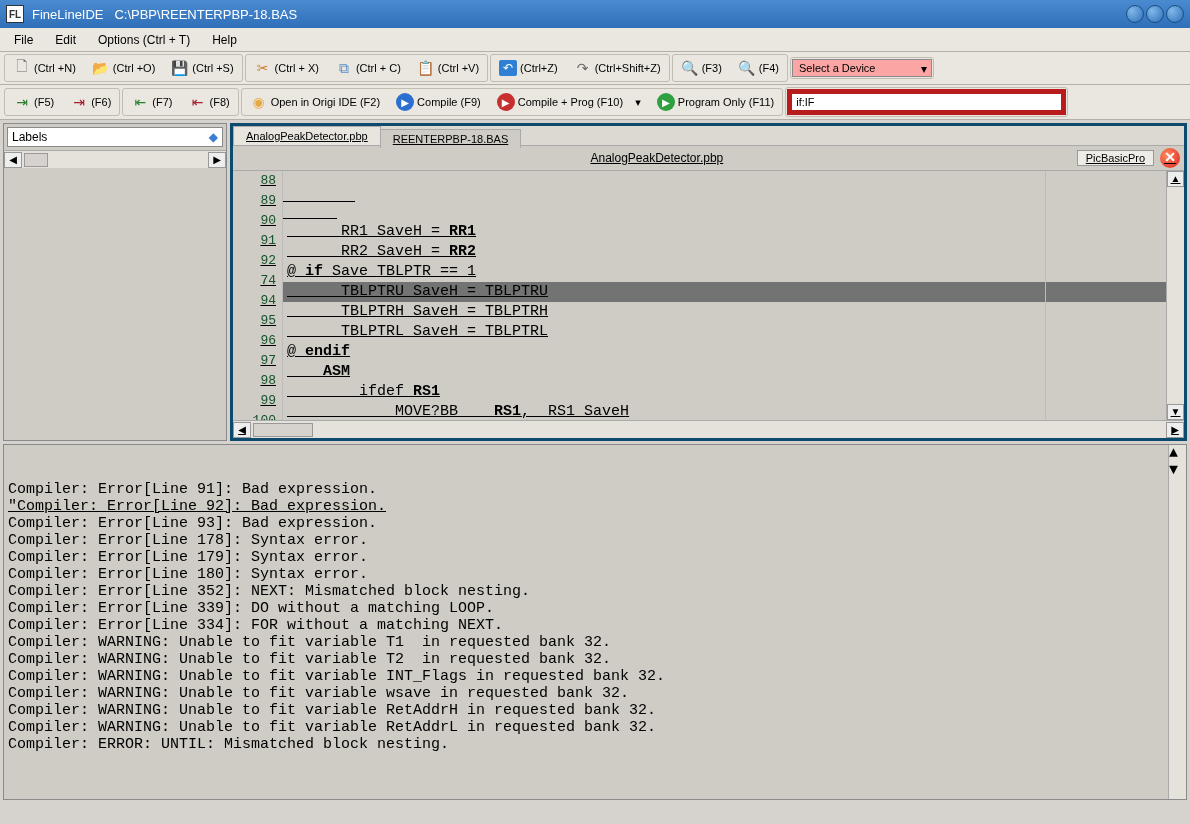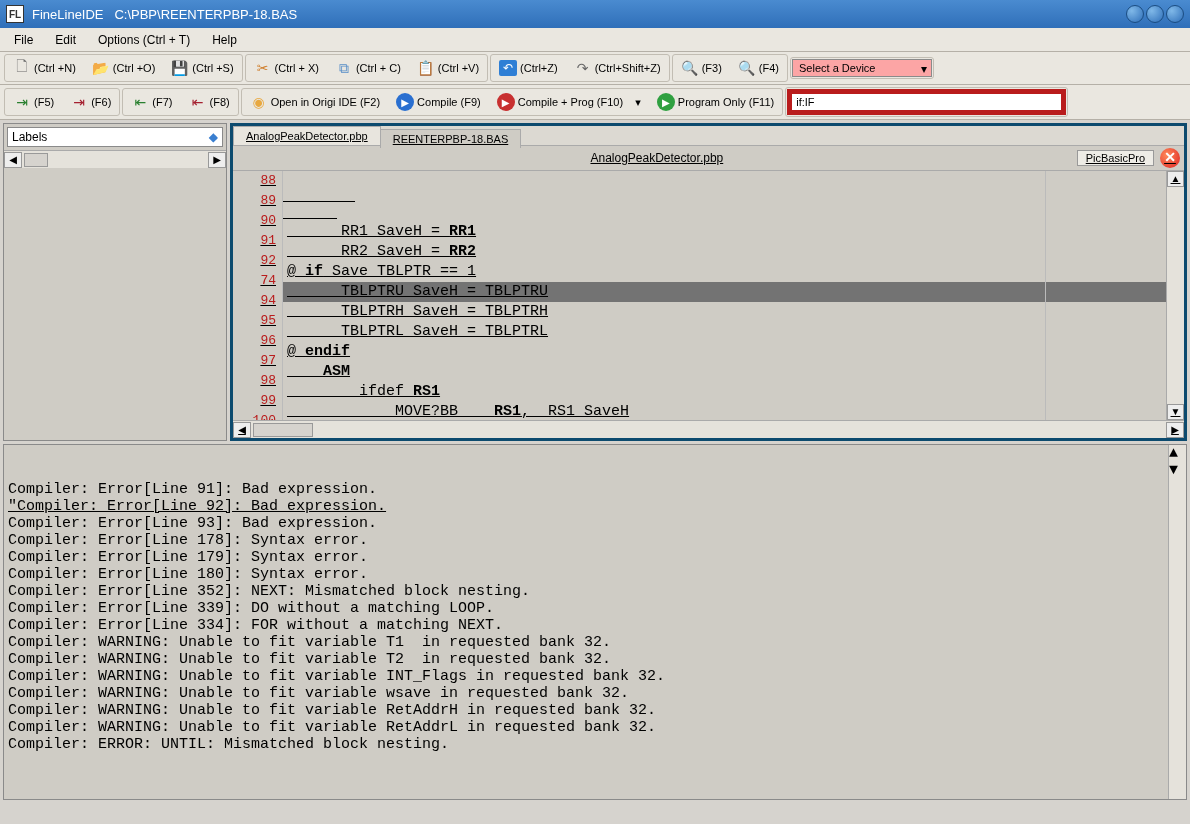--- a/index.html
+++ b/index.html
@@ -192,21 +192,21 @@
   display: flex;
   position: relative;
   overflow: hidden;
 }
 .gutter {
   width: 50px;
   text-align: right;
   padding-right: 6px;
   font-family: "Courier New", monospace;
   font-size: 13px;
-  color: #b91c1c;
+  color: #14532d;
   background: #cfccc5;
   border-right: 1px solid #bbb;
 }
 .codelines {
   flex: 1;
   font-family: "Courier New", monospace;
   font-size: 15px;
   background: #cfccc5;
   white-space: pre;
   position: relative;

